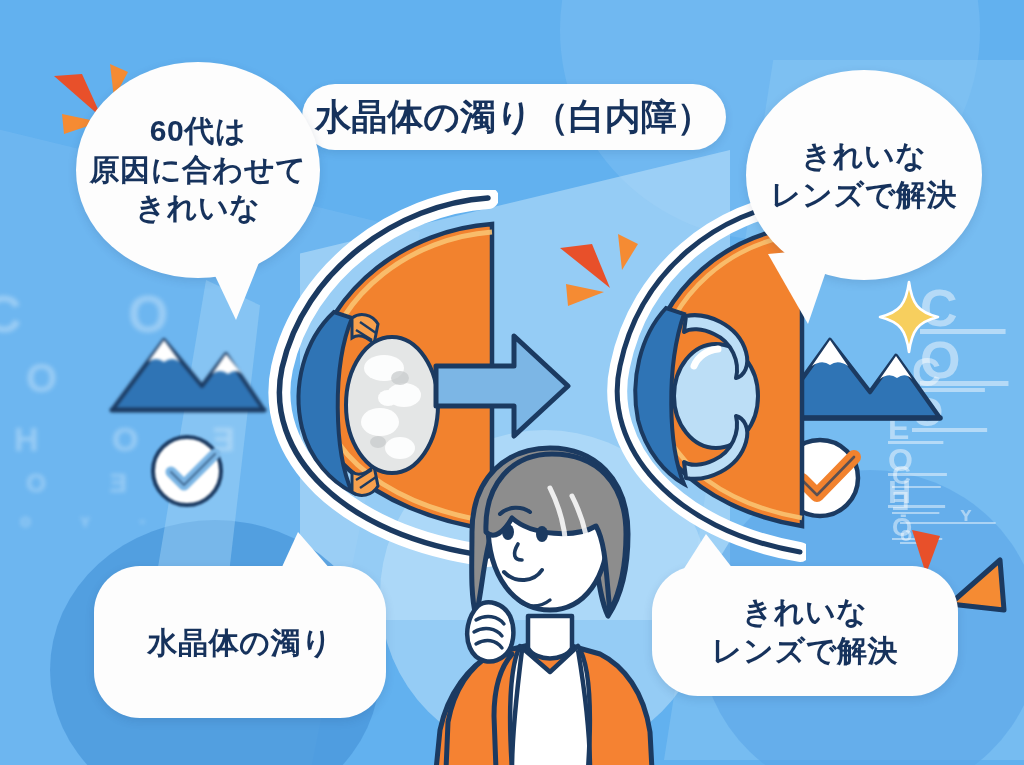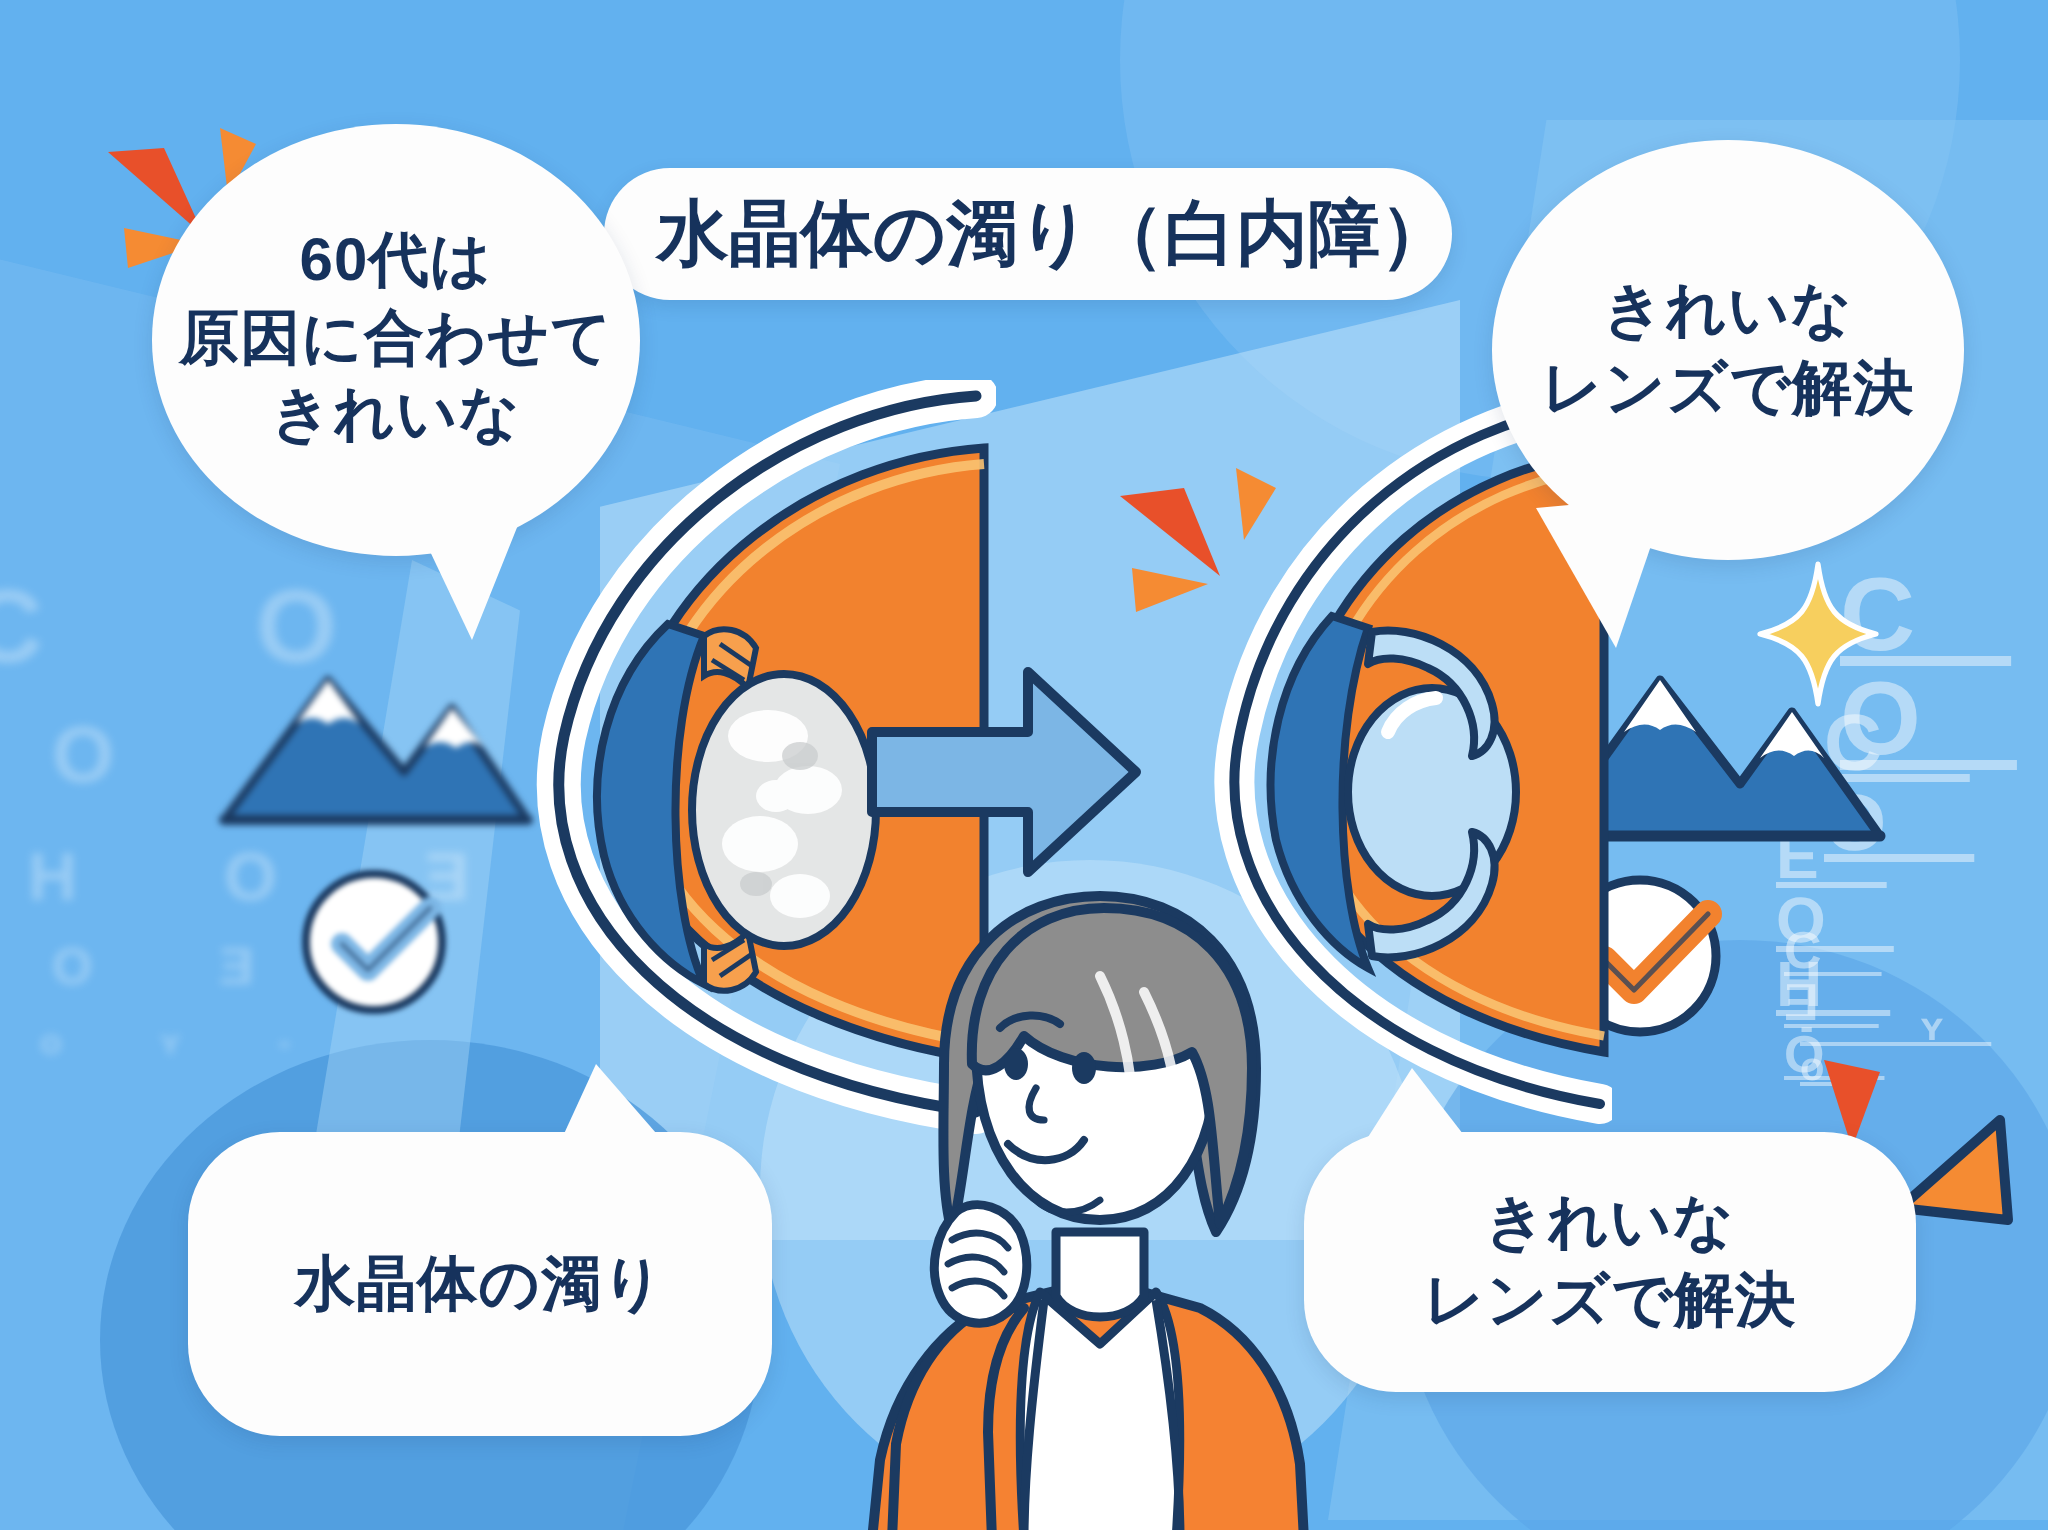--- a/index.html
+++ b/index.html
@@ -40,21 +40,21 @@
   .bubble-round{border-radius:50%;}
   .bubble-rect{border-radius:46px;}
 
   
   #title-pill{
     position:absolute;
     background:#fdfdfd;
     border-radius:40px;
     color:#16325c;
     font-weight:700;
-    display:flex;align-items:center;justify-content:flex-end;
+    display:flex;align-items:center;justify-content:center;
     box-shadow:0 3px 9px rgba(20,50,90,.12);
     white-space:nowrap;
   }
 
   
   .spark{position:absolute;}
 </style>
 </head>
 <body>
 

